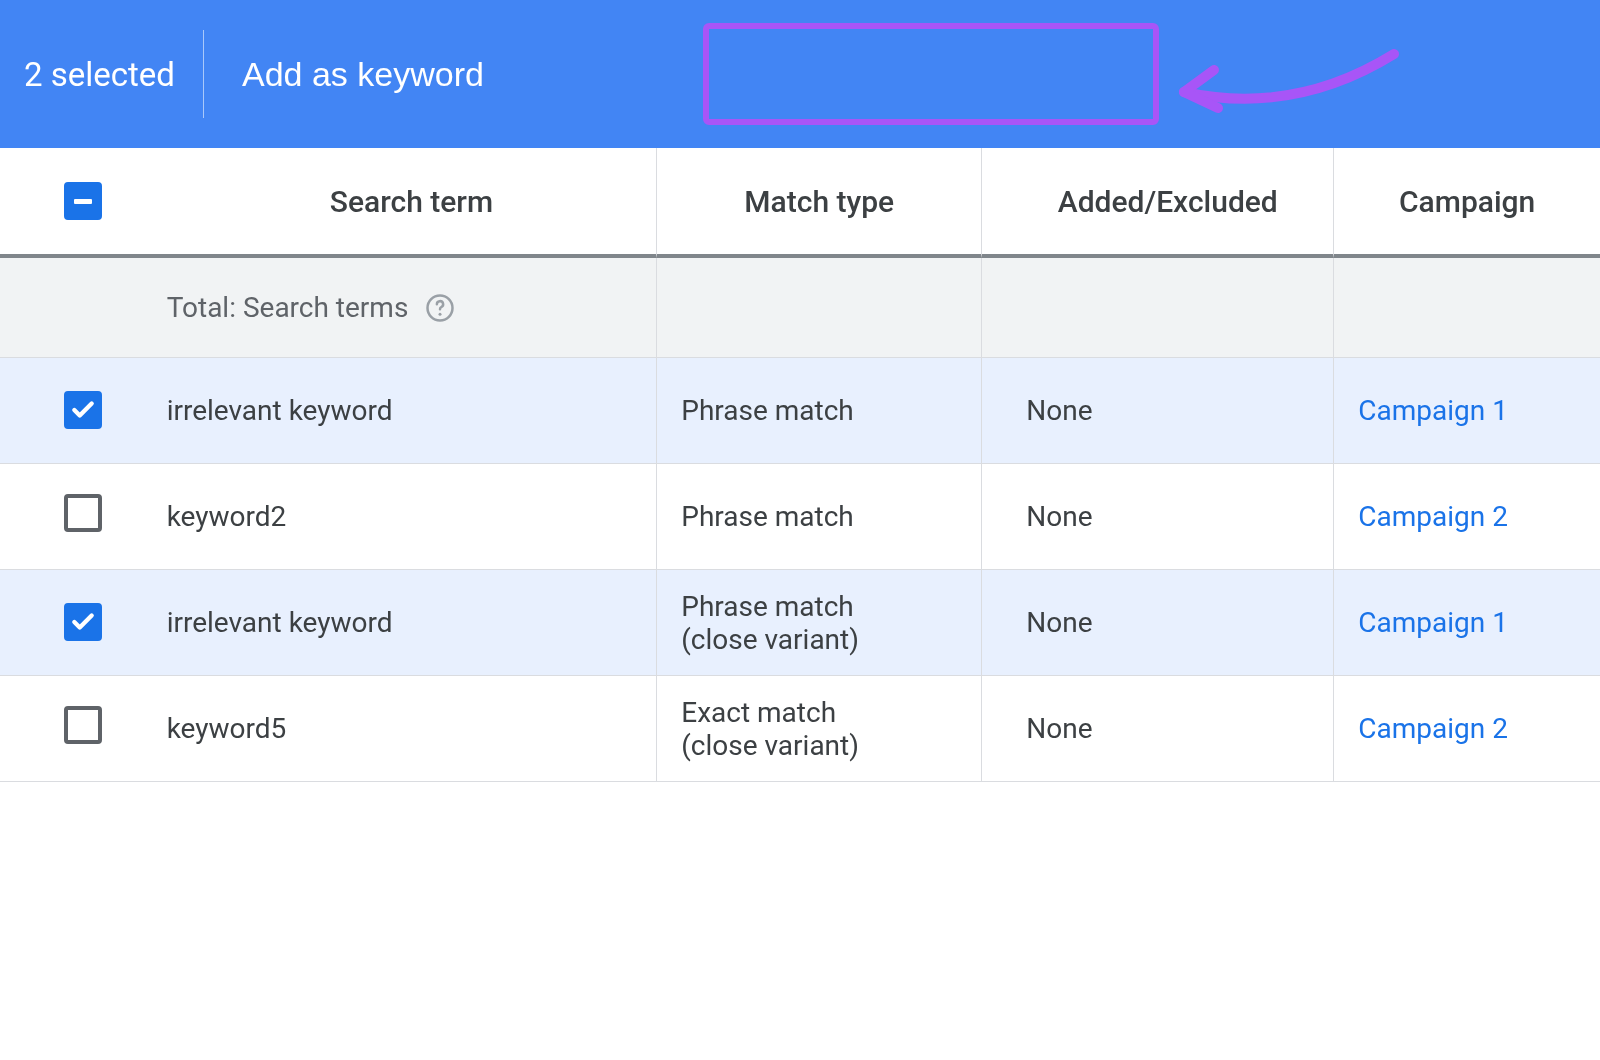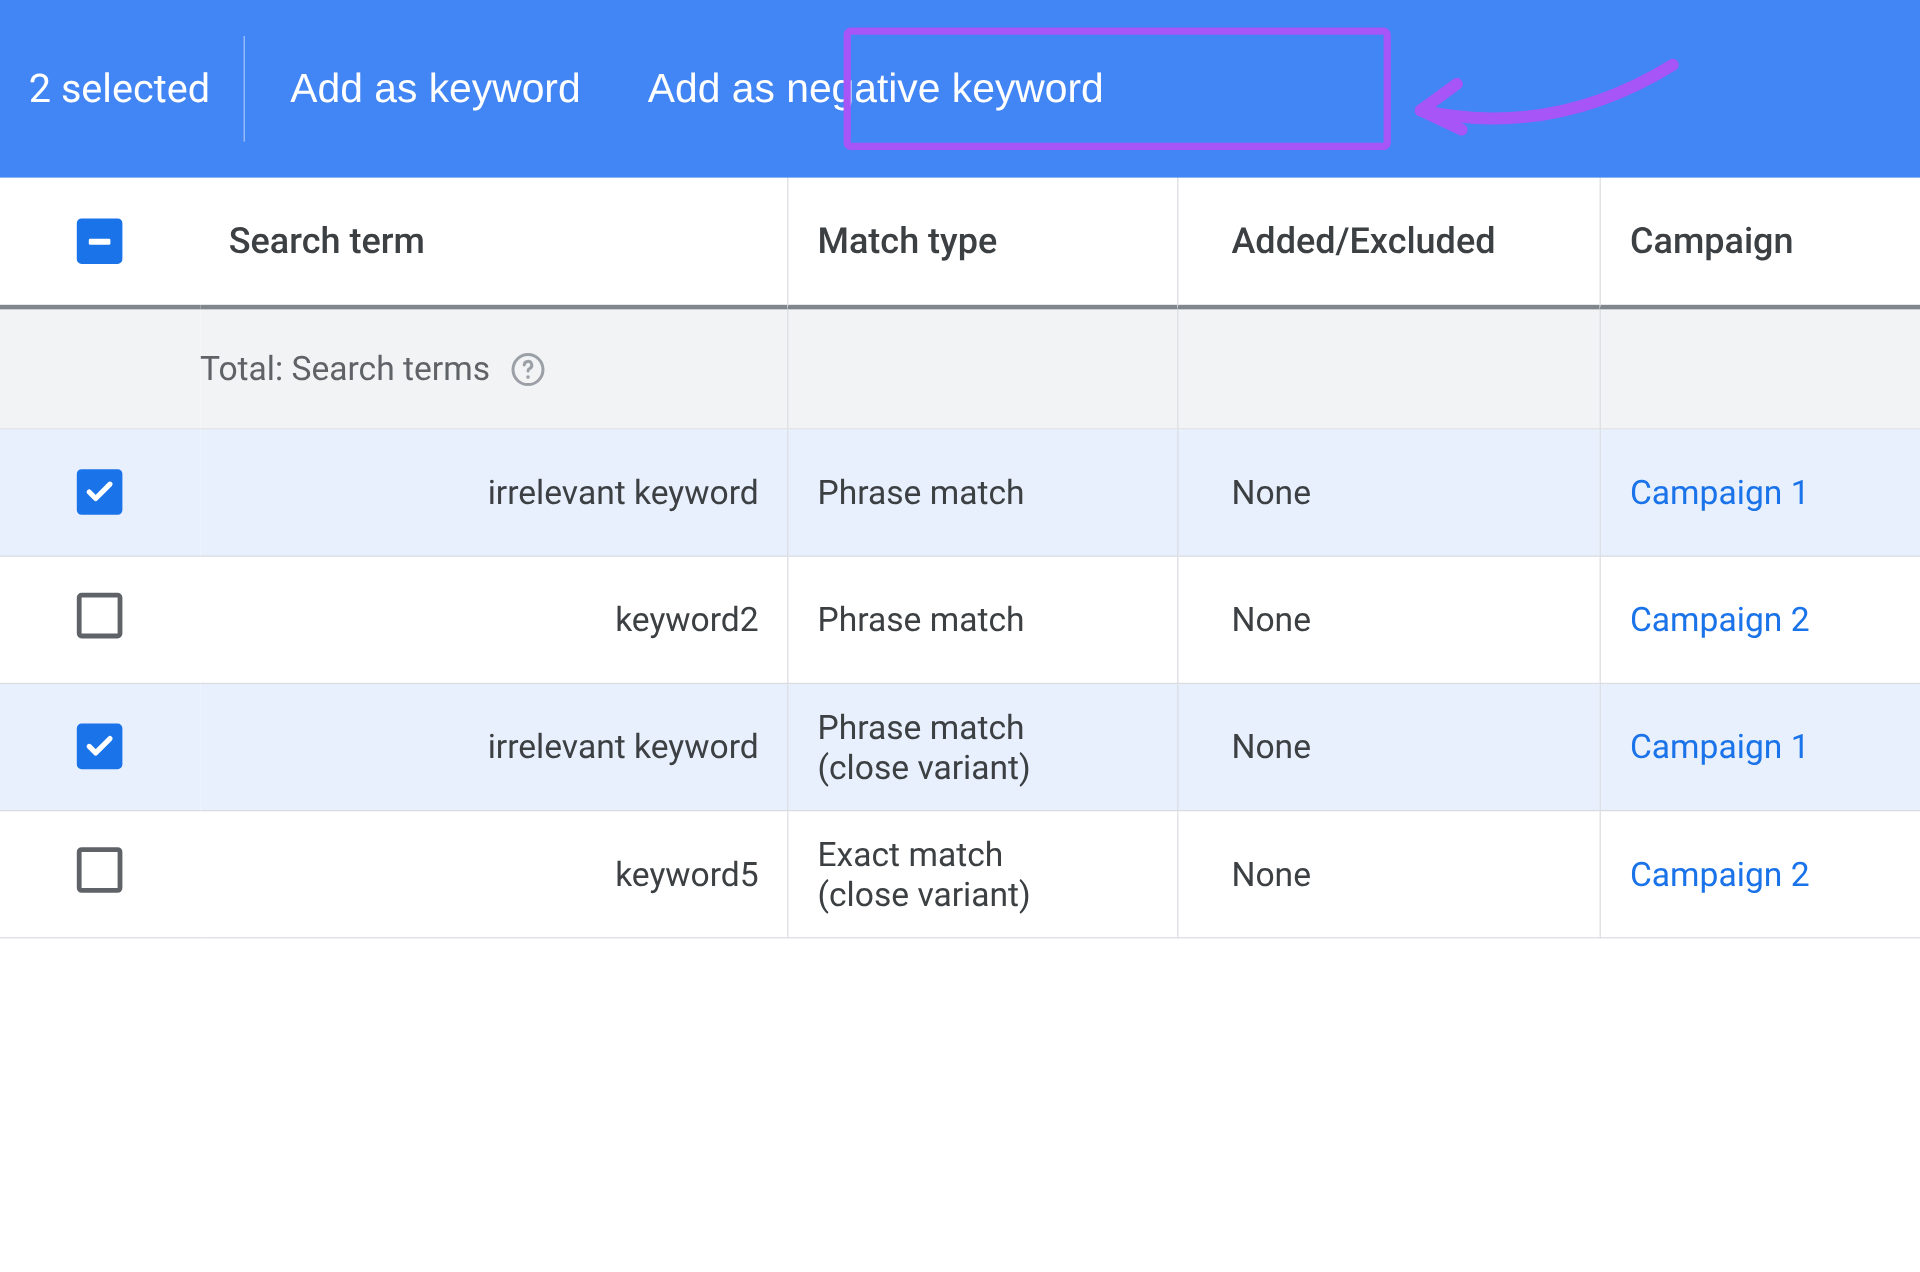--- a/index.html
+++ b/index.html
@@ -93,20 +93,21 @@
     text-align:left;
     vertical-align:middle;
     padding:0 24px;
     border-bottom:1px solid var(--border);
   }
   th{
     font-weight:500;
     font-size:30px;
     color:var(--text);
     height:110px;
+    text-align:center;
   }
   thead tr th{
     border-bottom:4px solid var(--border-strong);
   }
   th.col-match, th.col-added, th.col-campaign,
   td.col-match, td.col-added, td.col-campaign{
     border-left:1px solid var(--border);
   }
   th.col-check, td.col-check{
     text-align:center;
@@ -154,30 +155,29 @@
   }
   .checkbox.indeterminate{
     background:var(--blue-check);
     border-color:var(--blue-check);
   }
   .checkbox svg{display:block;}
   .campaign-link{
     color:var(--link);
     text-decoration:none;
   }
-  td.col-term{padding-left:0;text-align:right;}
+  td.col-term{padding-left:0;}
 </style>
 </head>
 <body>
 
 <div class="action-bar">
   <span class="selected-count">2 selected</span>
   <span class="v-divider"></span>
   <button class="action-btn">Add as keyword</button>
-  <button class="action-btn">Add as negative keyword</button>
 
   <div class="highlight-box"></div>
   <svg class="arrow-annotation" viewBox="0 0 240 84">
     <path d="M 230 8 Q 130 70 20 46" stroke="#a855f7" stroke-width="10" fill="none" stroke-linecap="round"></path>
     <path d="M 20 46 L 50 24 M 20 46 L 54 62" stroke="#a855f7" stroke-width="10" fill="none" stroke-linecap="round"></path>
   </svg>
 </div>
 
 <table class="table">
   <colgroup>

